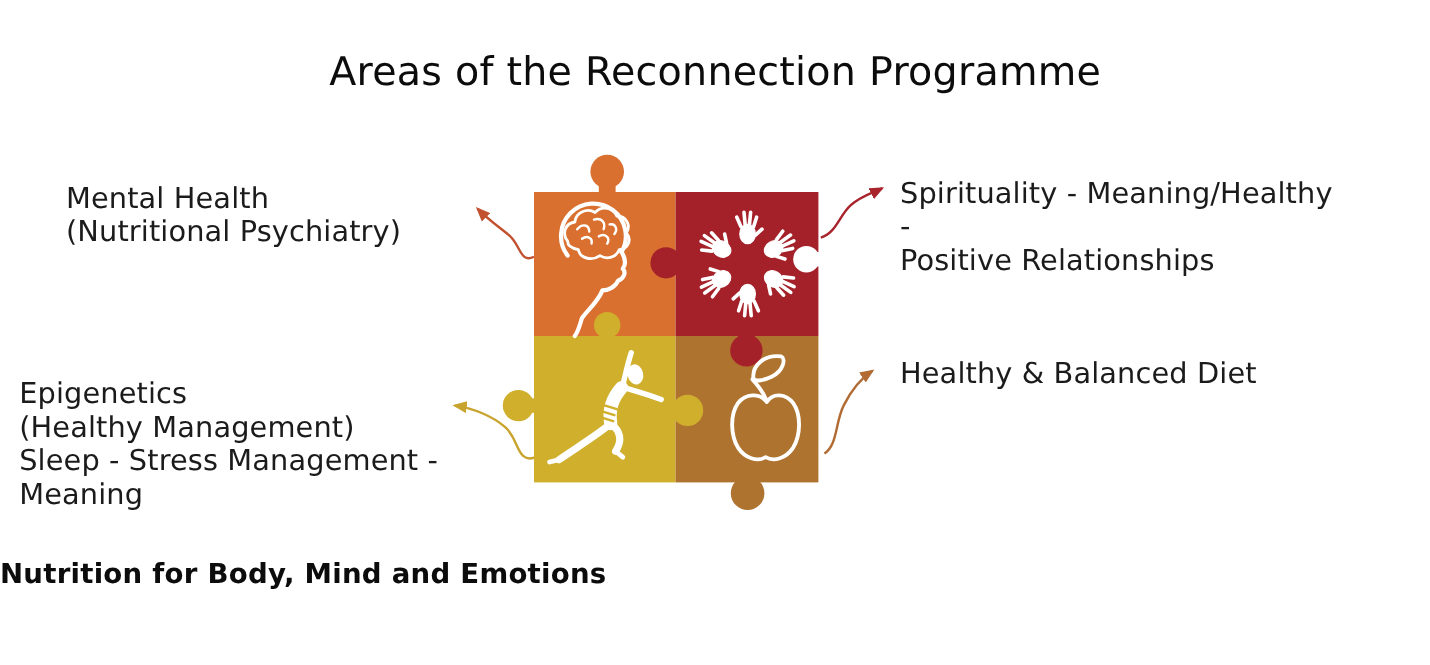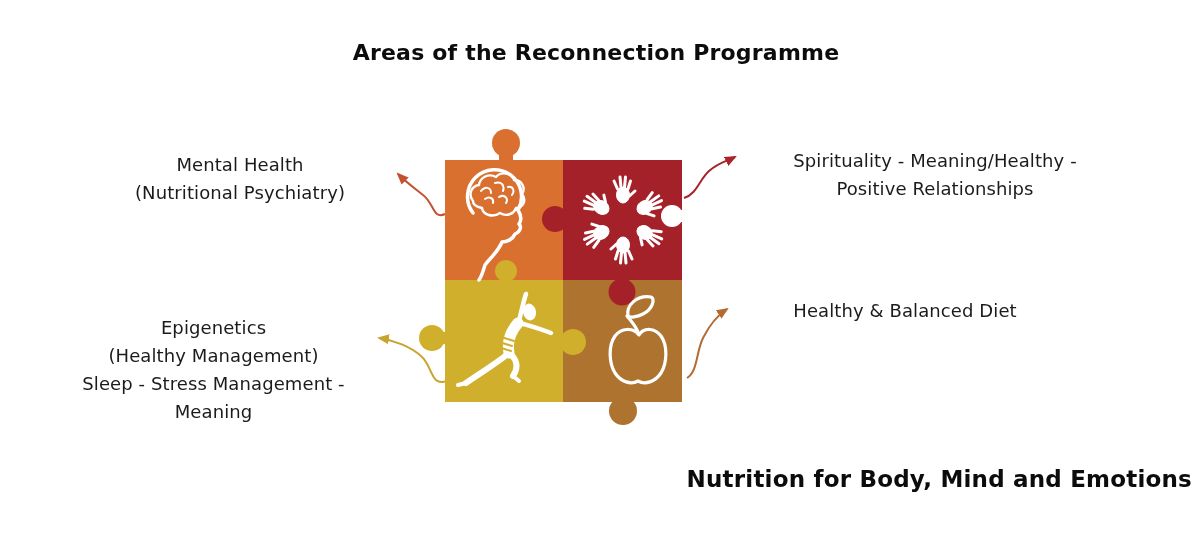--- a/index.html
+++ b/index.html
@@ -2,29 +2,29 @@
 <html><head>
 <meta charset="utf-8">
 <style>
   html,body { margin:0; padding:0; background:#fff; }
   .canvas {
     position:relative; width:1192px; height:554px; overflow:hidden;
     background:#fff; font-family:"DejaVu Sans","Liberation Sans",sans-serif;
   }
   .title {
     position:absolute; top:40px; left:0; right:0; text-align:center;
-    font-size:22px; font-weight:700; color:#0c0c0c; letter-spacing:0.2px;
+    font-size:33px; font-weight:400; color:#0c0c0c; letter-spacing:0.2px;
   }
   .caption {
-    position:absolute; top:466px; left:0; right:0; text-align:right;
+    position:absolute; top:466px; left:0; right:0; text-align:left;
     font-size:23px; font-weight:700; color:#0c0c0c; letter-spacing:0.2px;
   }
   .label {
-    position:absolute; text-align:center; color:#1b1b1b;
-    font-size:18px; line-height:28px; letter-spacing:0.1px;
+    position:absolute; text-align:left; color:#1b1b1b;
+    font-size:24px; line-height:28px; letter-spacing:0.1px;
   }
   #label-mental       { top:151px; left:55px;  width:370px; }
   #label-spirituality { top:147px; left:750px; width:370px; }
   #label-epigenetics  { top:314px; left:16px;  width:395px; }
   #label-diet         { top:297px; left:750px; width:310px; }
   .overlay { position:absolute; left:0; top:0; }
   .puzzle  { position:absolute; left:415px; top:125px; }
 </style>
 </head>
 <body>

